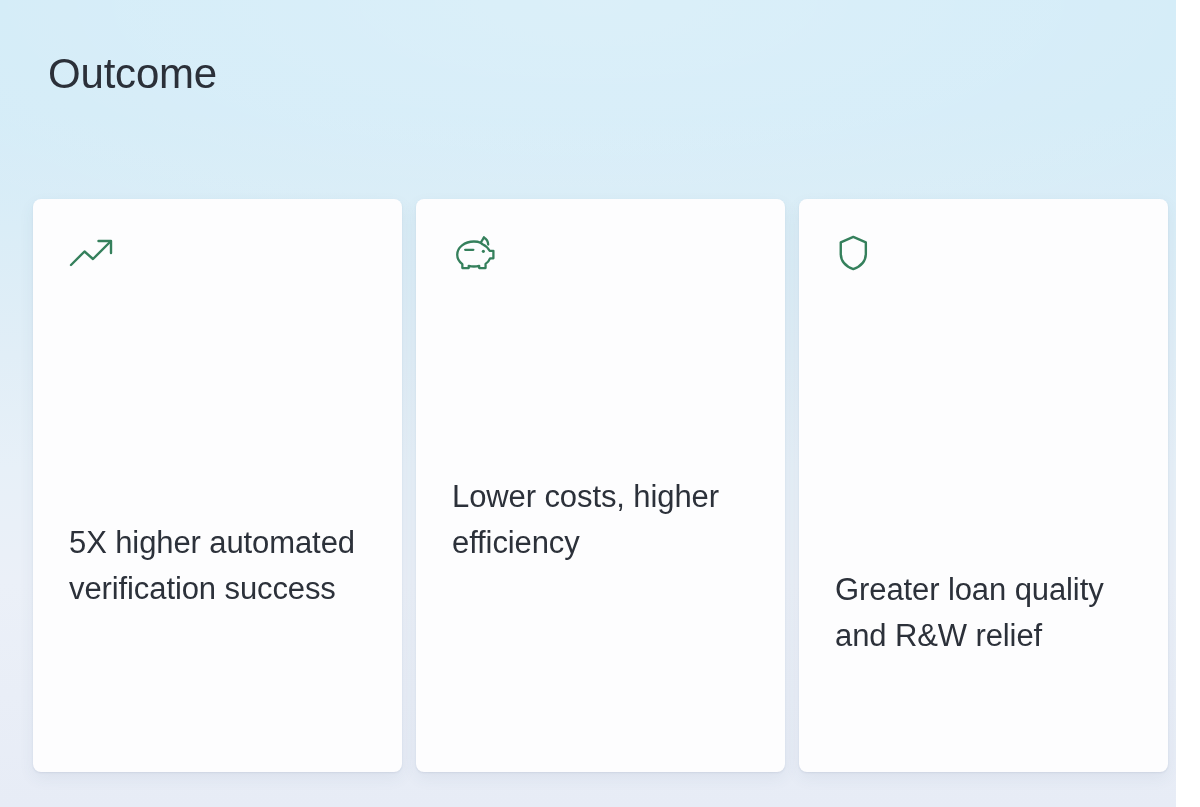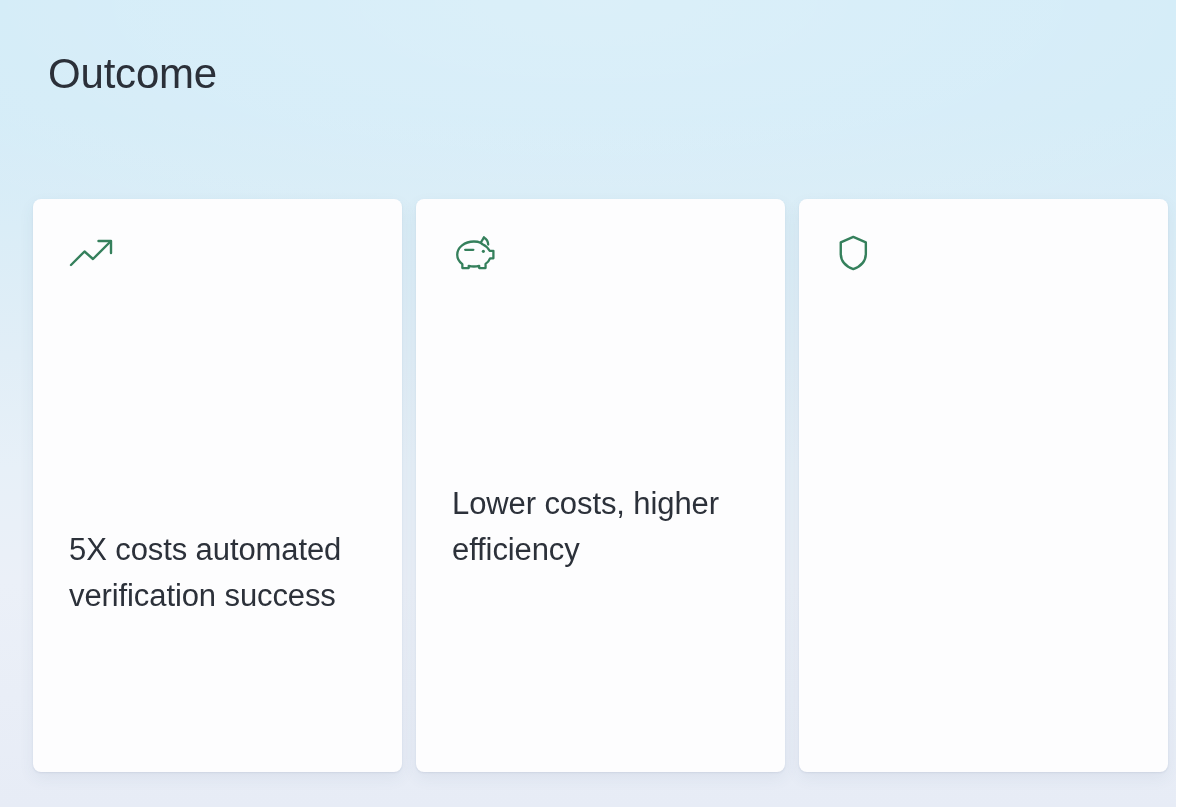--- a/index.html
+++ b/index.html
@@ -70,21 +70,21 @@
     box-sizing: border-box;
     width: 369px;
     height: 573px;
     flex: 0 0 369px;
     background: #fdfdfe;
     border-radius: 8px;
     box-shadow: 0 1px 2px rgba(59, 80, 120, 0.10),
                 0 6px 16px rgba(59, 80, 120, 0.07);
     display: flex;
     flex-direction: column;
-    padding: 35px 36px 0 36px;
+    padding: 35px 36px 7px 36px;
   }
 
   .card-icon {
     width: 46px;
     height: 38px;
     display: block;
     color: #35805c;
     flex: 0 0 auto;
   }
   .card-icon svg {
@@ -123,21 +123,21 @@
   <div class="cards">
 
     <div class="card">
       <span class="card-icon">
         <svg width="46" height="38" viewBox="0 0 46 30" fill="none" stroke="currentColor" stroke-width="2.4" stroke-linecap="round" stroke-linejoin="round">
           <polyline points="2,27 15.5,13.5 24,21 41,4"></polyline>
           <polyline points="29.5,3 42,3 42,15"></polyline>
         </svg>
       </span>
       <div class="card-spacer"></div>
-      <p class="card-text">5X costs automated verification success</p>
+      <p class="card-text">5X higher automated verification success</p>
     </div>
 
     <div class="card">
       <span class="card-icon">
         <svg width="46" height="38" viewBox="0 0 44 36" fill="none" stroke="currentColor" stroke-width="2.2" stroke-linecap="round" stroke-linejoin="round">
           <path d="M30.5 3.2 L27.4 8.2"></path>
           <path d="M27.4 8.2 C25.6 7.4 23.4 7.0 21.0 7.0
                    C12.1 7.0 5.0 12.6 5.0 19.6
                    C5.0 23.2 6.9 26.4 9.9 28.6
                    L9.9 32.4 L16.0 32.4 L16.0 30.3
@@ -159,16 +159,17 @@
     <div class="card">
       <span class="card-icon">
         <svg width="46" height="38" viewBox="0 0 44 36" fill="none" stroke="currentColor" stroke-width="2.3" stroke-linecap="round" stroke-linejoin="round">
           <path d="M5.5 7.8 L17.5 2.6 L29.5 7.8
                    L29.5 18.6
                    C29.5 25.8 24.6 30.8 17.5 33.4
                    C10.4 30.8 5.5 25.8 5.5 18.6 Z"></path>
         </svg>
       </span>
       <div class="card-spacer"></div>
+      <p class="card-text">Greater loan quality and R&amp;W relief</p>
     </div>
 
   </div>
 </div>
 
 </body></html>

